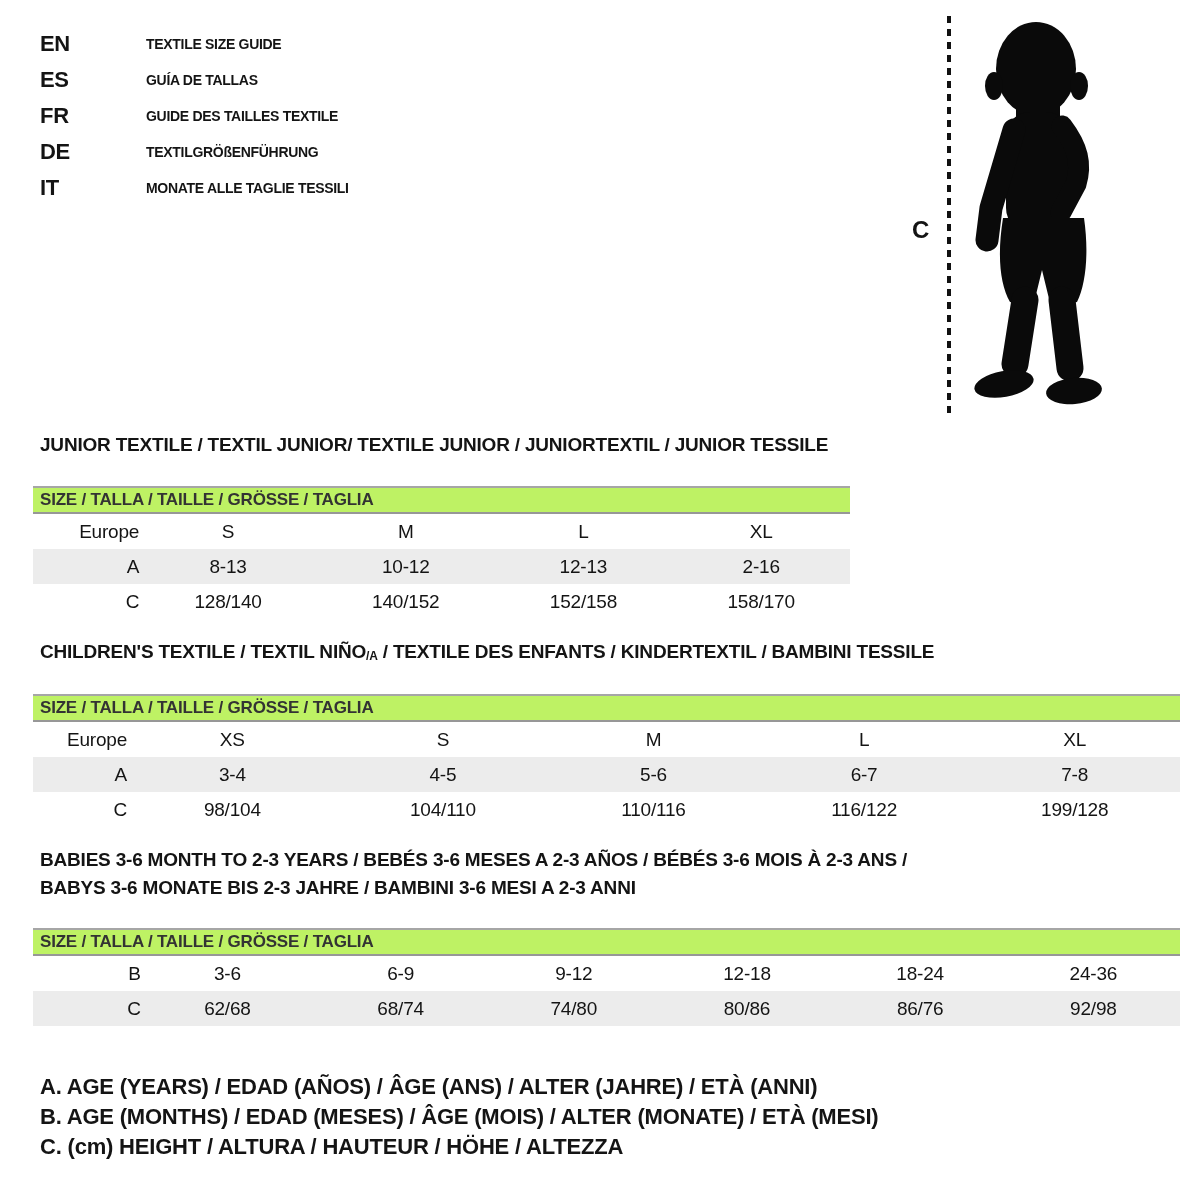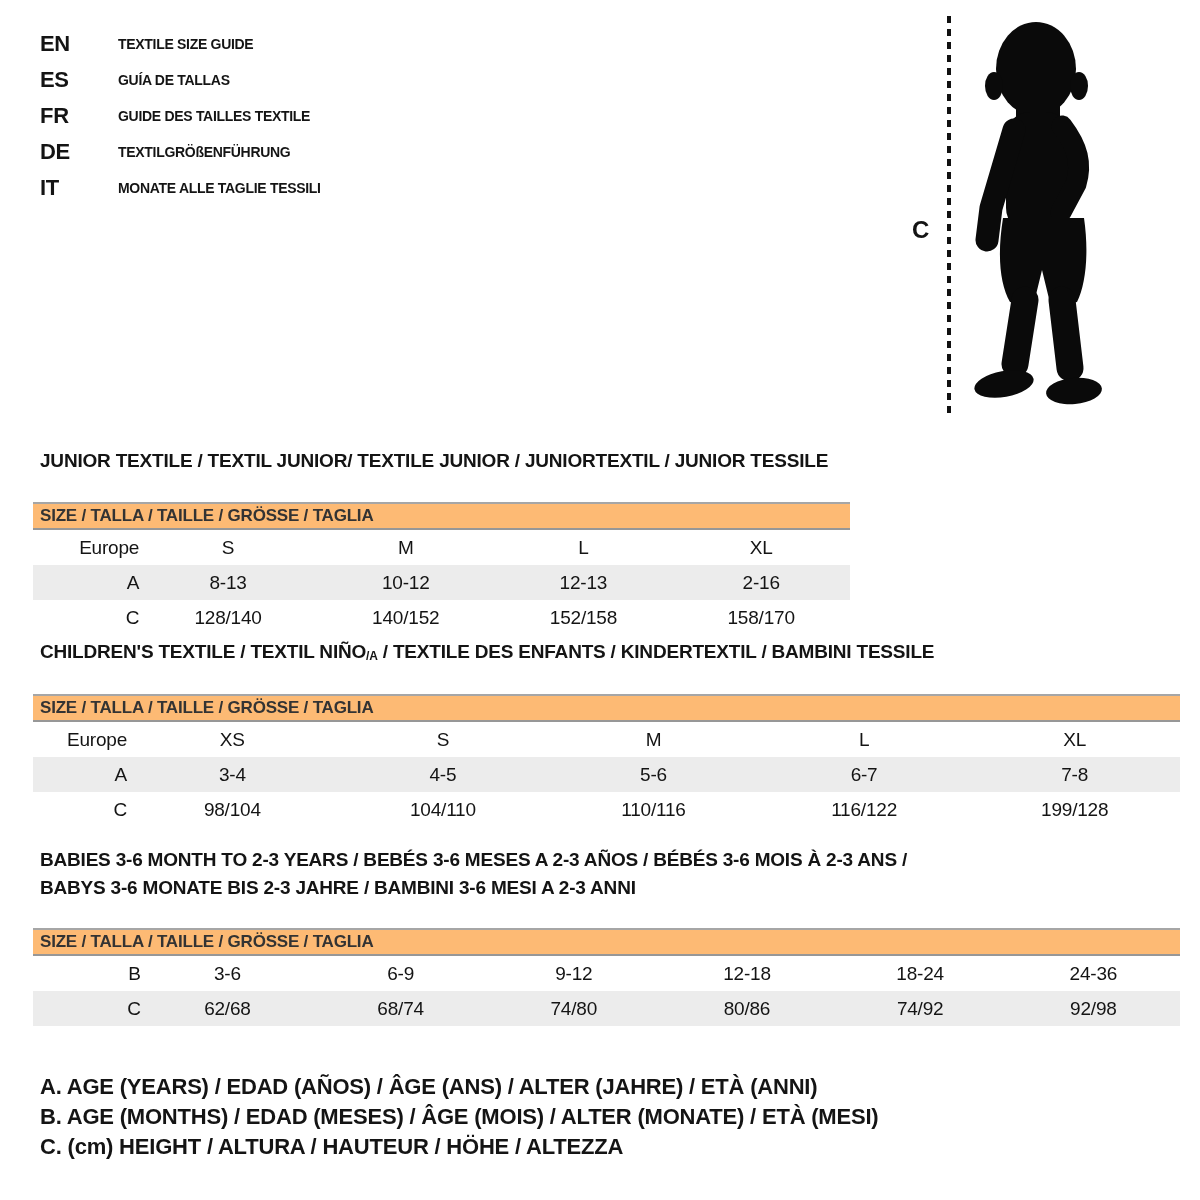--- a/index.html
+++ b/index.html
@@ -2,40 +2,40 @@
 <html><head>
 <meta charset="utf-8">
 <style>
   * { margin:0; padding:0; box-sizing:border-box; }
   html,body { width:1200px; height:1200px; background:#ffffff; }
   body { font-family:"Liberation Sans", sans-serif; color:#141414; }
   .page { position:relative; width:1200px; height:1200px; overflow:hidden; background:#fff; }
 
   
   .lang-block { position:absolute; left:40px; top:26px; }
-  .lang-row { display:flex; line-height:36px; }
+  .lang-row { display:flex; line-height:36px;gap:28px; }
   .lang-code { width:78px; font-weight:700; font-size:22px; letter-spacing:-0.3px; }
   .lang-title { font-weight:700; font-size:14px; letter-spacing:-0.3px; white-space:nowrap; }
 
   
   .figure-label { position:absolute; left:912px; top:216px; font-size:24px; font-weight:700; }
   .dash-line { position:absolute; left:947px; top:16px; width:4px; height:400px;
                background:repeating-linear-gradient(to bottom,#111 0 7px,transparent 7px 13px); }
   .baby-svg { position:absolute; left:958px; top:12px; }
 
   
   .table-section { position:absolute; left:33px; }
-  .sec-junior   { top:434px; width:817px;margin-top:16px; }
+  .sec-junior   { top:434px; width:817px; }
   .sec-children { top:641px; width:1147px; }
   .sec-babies   { top:846px; width:1147px; }
   .section-title { font-size:19px; font-weight:700; letter-spacing:-0.2px;
                    white-space:nowrap; line-height:22px; padding-left:7px; }
   .sec-babies .section-title { line-height:28px; }
   .title-sub { font-size:12px; vertical-align:-2px; font-weight:700; }
-  .size-bar { height:28px; background:#fdba74; border-top:2px solid #a6a6a6; border-bottom:2px solid #979797;
+  .size-bar { height:28px; background:#bef264; border-top:2px solid #a6a6a6; border-bottom:2px solid #979797;
               font-size:17px; font-weight:700; color:#333; line-height:23px; padding-left:7px; letter-spacing:-0.2px; }
   .sec-junior .size-bar { margin-top:26px; }
   .sec-children .size-bar { margin-top:27px; }
   .sec-babies .size-bar { margin-top:26px; }
   .size-table { width:100%; border-collapse:collapse; table-layout:fixed; }
   .size-table td { height:35px; font-size:19px; text-align:center; vertical-align:middle; letter-spacing:-0.2px; }
   .size-table td.row-label { text-align:right; padding-left:7px; }
   .size-table tr.striped { background:#ececec; }
 
   
@@ -190,21 +190,21 @@
           <td>12-18</td>
           <td>18-24</td>
           <td>24-36</td>
         </tr>
         <tr class="striped">
           <td class="row-label">C</td>
           <td>62/68</td>
           <td>68/74</td>
           <td>74/80</td>
           <td>80/86</td>
-          <td>74/92</td>
+          <td>86/76</td>
           <td>92/98</td>
         </tr>
       </tbody>
     </table>
   </section>
 
   <footer class="legend">
     <div class="legend-line">A. AGE (YEARS) / EDAD (AÑOS) / ÂGE (ANS) / ALTER (JAHRE) / ETÀ (ANNI)</div>
     <div class="legend-line">B. AGE (MONTHS) / EDAD (MESES) / ÂGE (MOIS) / ALTER (MONATE) / ETÀ (MESI)</div>
     <div class="legend-line">C. (cm) HEIGHT / ALTURA / HAUTEUR / HÖHE / ALTEZZA</div>

